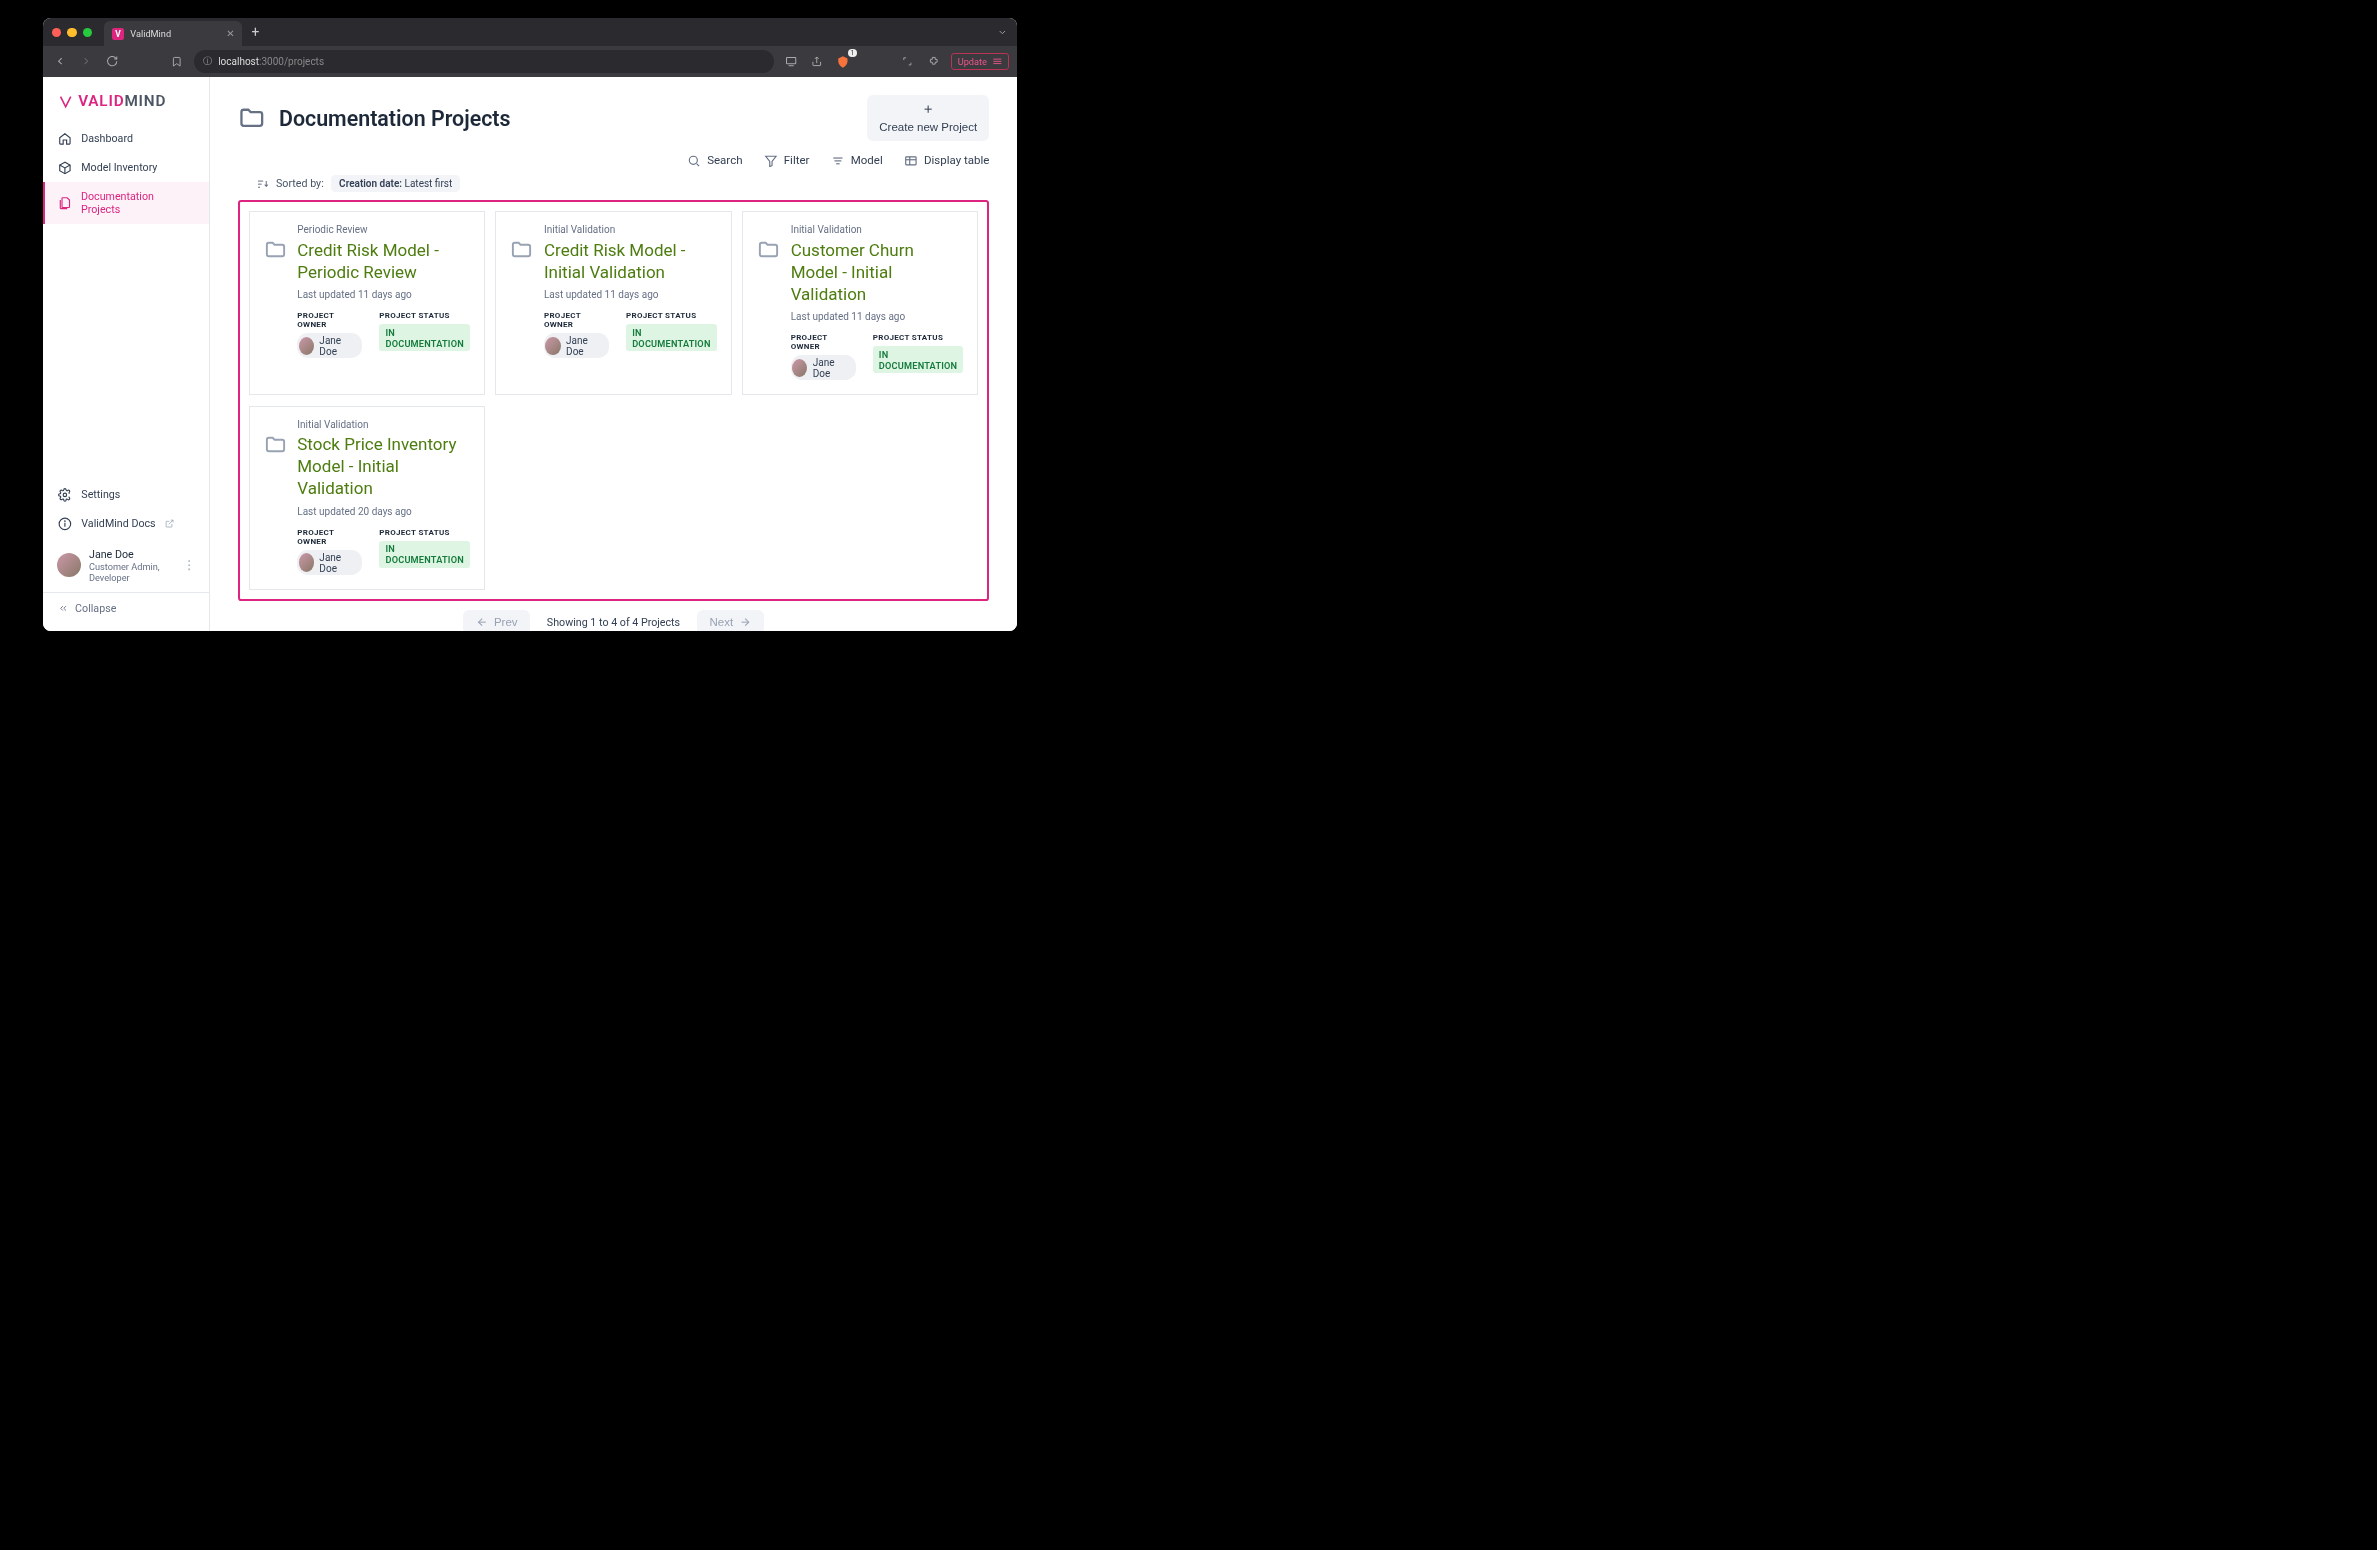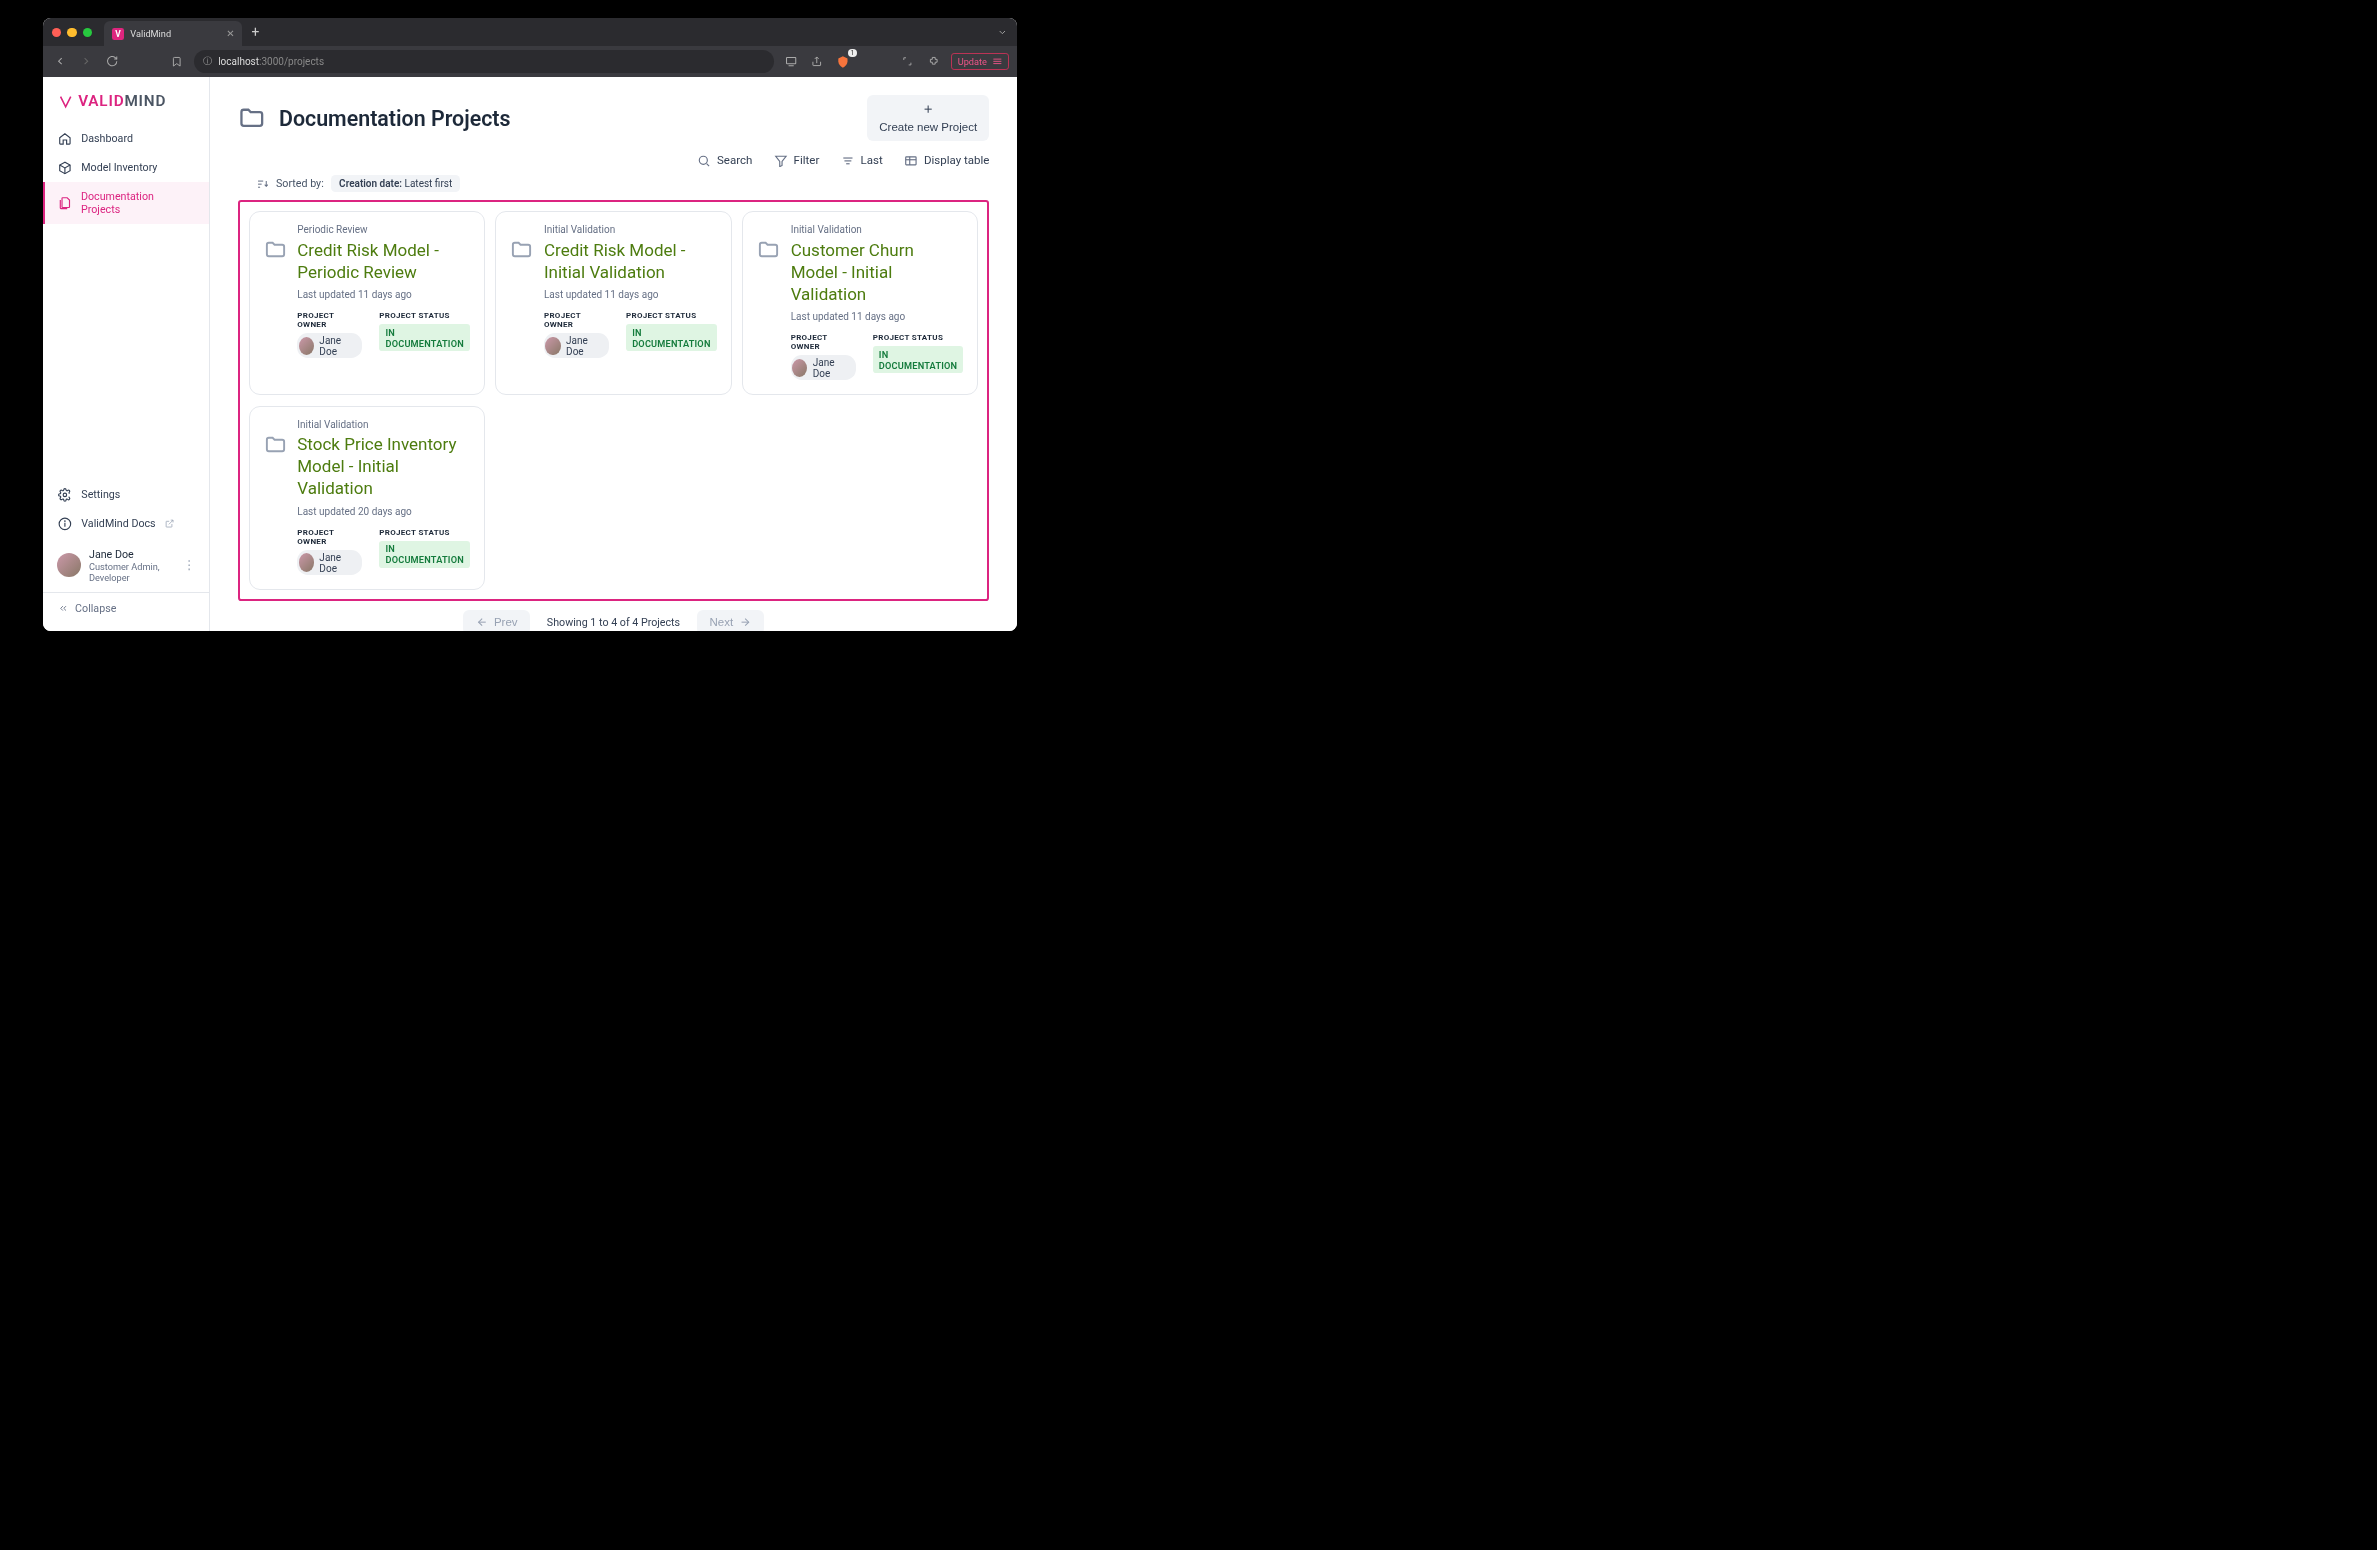--- a/index.html
+++ b/index.html
@@ -183,21 +183,21 @@
   border-radius: 3.1px;
   padding: 9.2px;
 }
 .grid {
   display: grid;
   grid-template-columns: repeat(3, 1fr);
   gap: 10.7px;
 }
 .card {
   border: 0.8px solid #e4e7ec;
-  border-radius: 11px;
+  border-radius: 0;
   padding: 12.3px 13.8px 13.8px;
   display: flex; gap: 10.7px;
   cursor: pointer;
 }
 .card-icon { color: #98a2b3; padding-top: 13.8px; }
 .card-body { flex: 1; display: flex; flex-direction: column; gap: 3.1px; }
 .card-kicker { font-size: 10px; color: #667085; }
 .card-title { font-size: 17px; color: #4d7c0f; font-weight: 400; line-height: 1.3; }
 .card-updated { font-size: 10px; color: #667085; margin-top: 3.1px; }
 .card-meta {
@@ -455,21 +455,21 @@
           <span>Filter</span>
         </div>
         <div class="action">
           <span class="ic">
             <svg width="13.8" height="13.8" viewBox="0 0 24 24" fill="none" stroke="currentColor" stroke-width="2">
                 <line x1="4" y1="7" x2="20" y2="7"></line>
                 <line x1="6" y1="12" x2="18" y2="12"></line>
                 <line x1="9" y1="17" x2="15" y2="17"></line>
               </svg>
           </span>
-          <span>Last</span>
+          <span>Model</span>
         </div>
         <div class="action">
           <span class="ic">
             <svg width="13.8" height="13.8" viewBox="0 0 24 24" fill="none" stroke="currentColor" stroke-width="2">
                 <rect x="3" y="5" width="18" height="14" rx="1"></rect>
                 <line x1="3" y1="10" x2="21" y2="10"></line>
                 <line x1="10" y1="5" x2="10" y2="19"></line>
               </svg>
           </span>
           <span>Display table</span>

